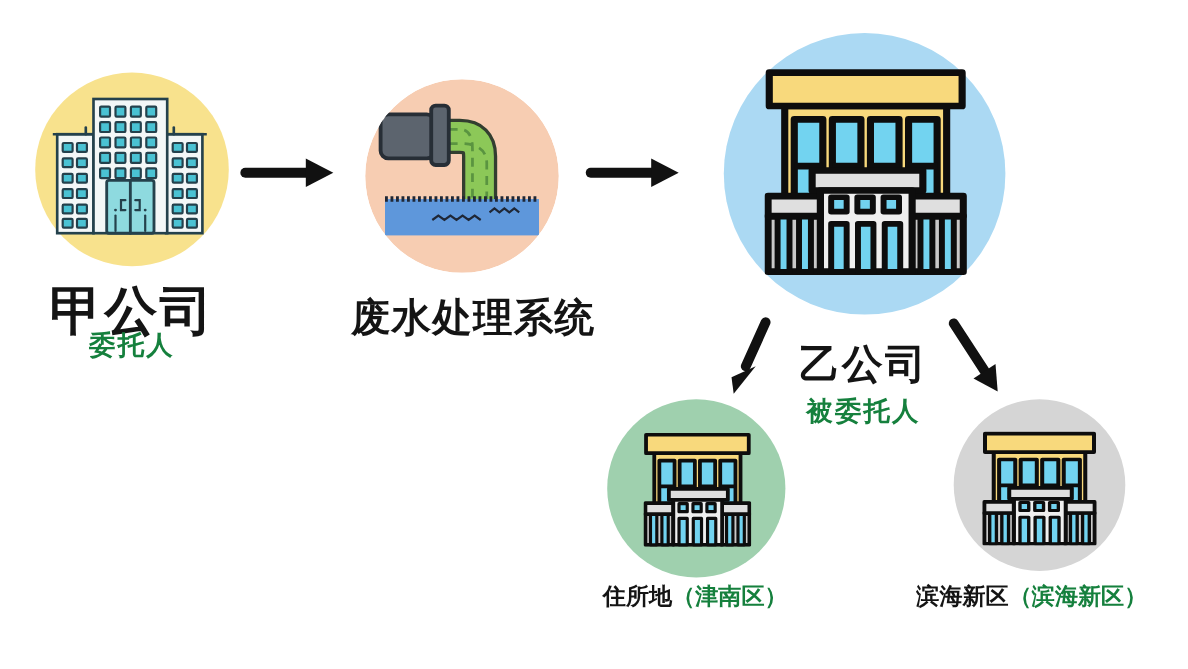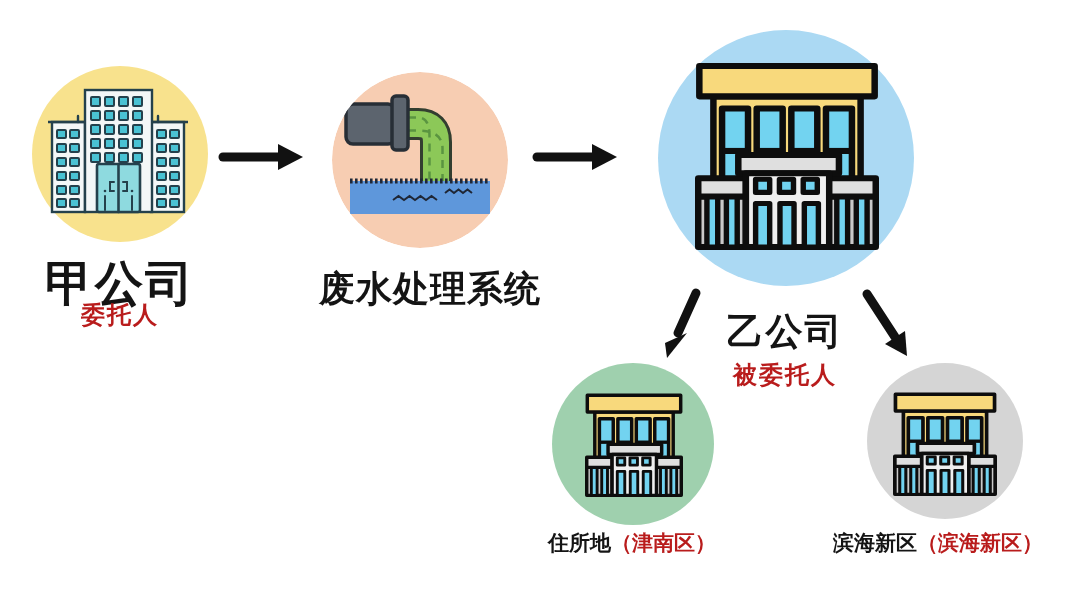--- a/index.html
+++ b/index.html
@@ -4,21 +4,21 @@
 <style>
   html,body{margin:0;padding:0;background:#fff;}
   .canvas{
     position:relative;width:1080px;height:608px;background:#ffffff;overflow:hidden;
     font-family:"Liberation Sans","DejaVu Sans",sans-serif;color:#141414;
   }
   .circle{position:absolute;border-radius:50%;}
   .circle svg{position:absolute;}
   .abs{position:absolute;}
   .t{position:absolute;text-align:center;font-weight:bold;line-height:1.15;white-space:nowrap;}
-  .red{color:#b91c1c;}
+  .red{color:#15803d;}
   .title-lg{font-size:48px;letter-spacing:2px;}
   .title-xl{font-size:37px;letter-spacing:2px;}
   .title-md{font-size:36px;letter-spacing:1px;}
   .sub{font-size:24px;letter-spacing:2px;}
   .label-bottom{font-size:21px;letter-spacing:0px;}
 </style>
 </head>
 <body>
 
 <div class="canvas">

